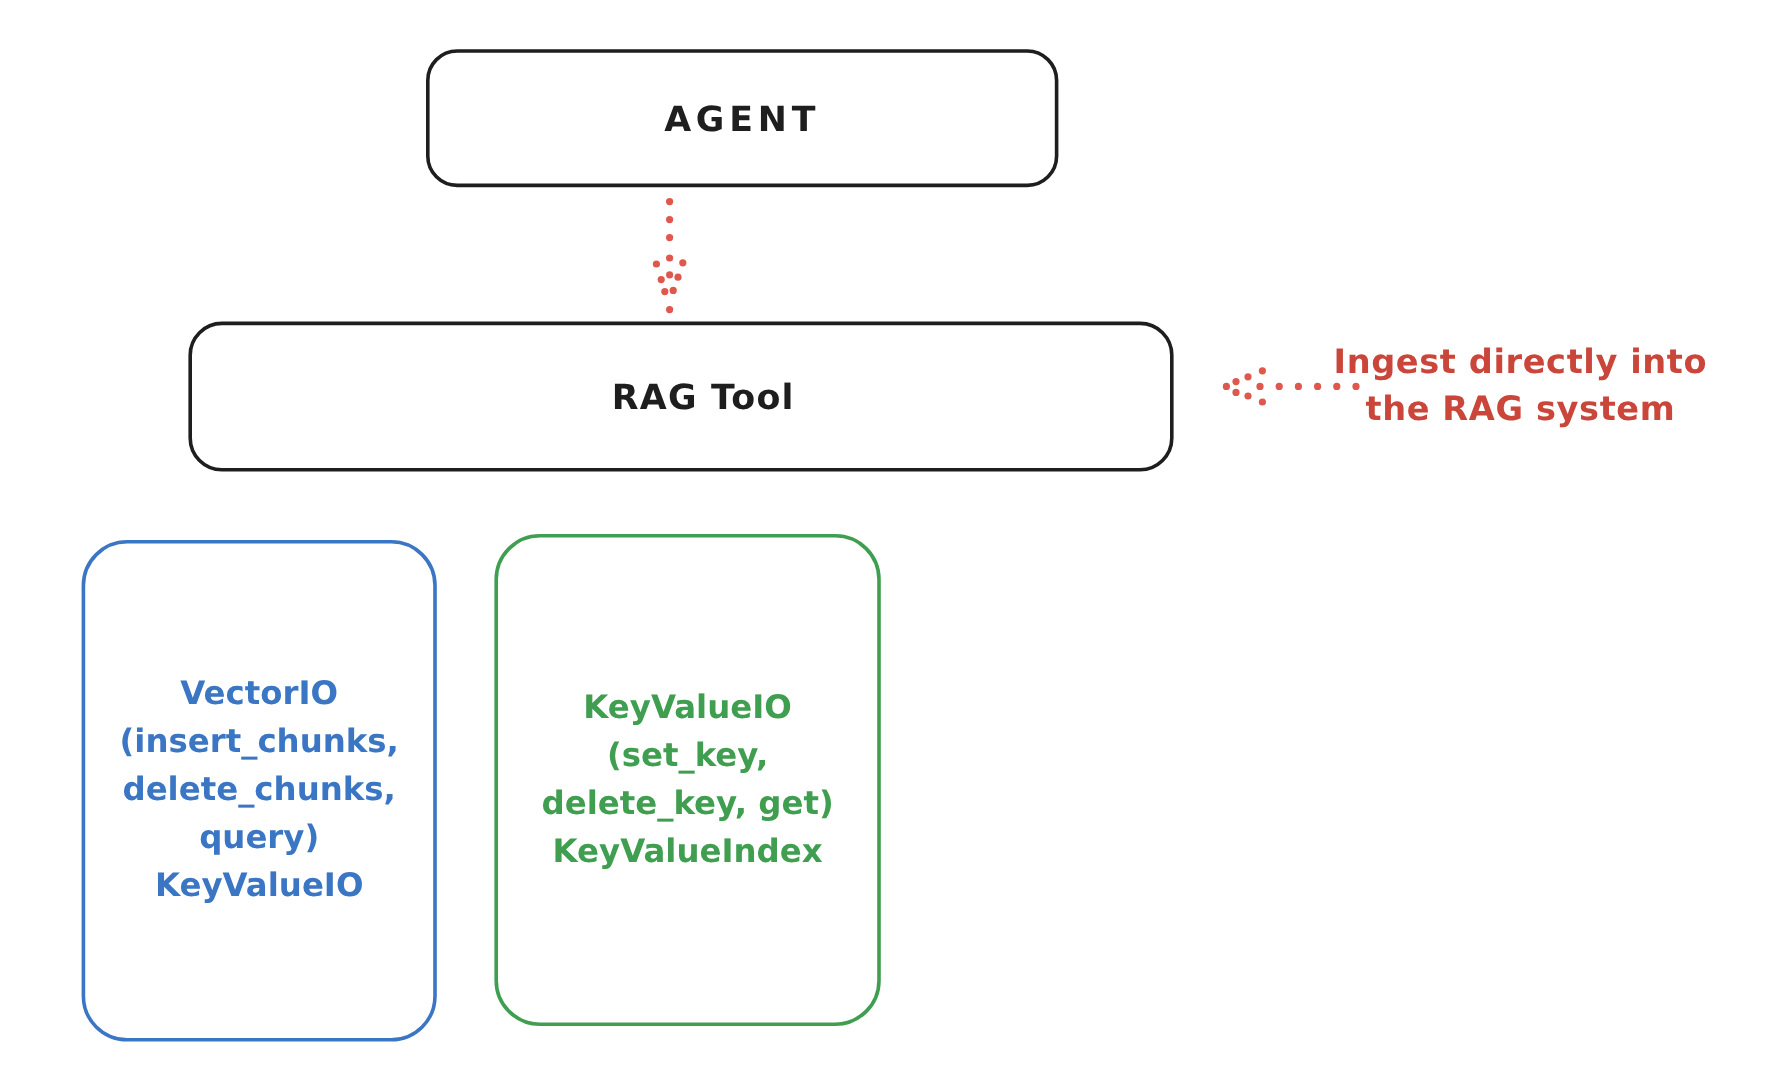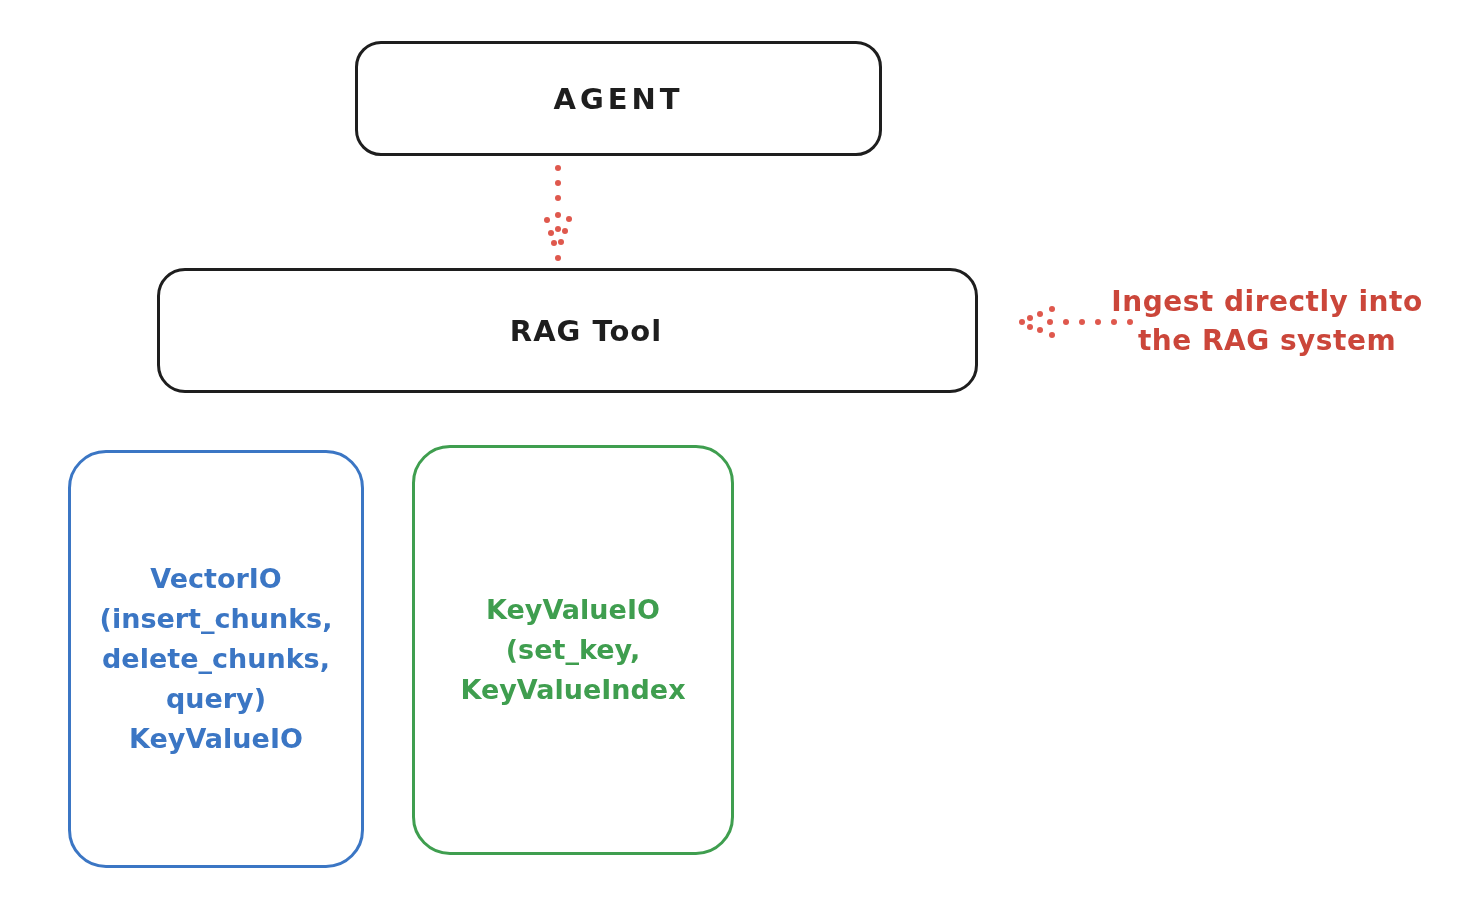--- a/index.html
+++ b/index.html
@@ -145,17 +145,18 @@
     <div>VectorIO</div>
     <div>(insert_chunks,</div>
     <div>delete_chunks,</div>
     <div>query)</div>
     <div class="io-index">KeyValueIO</div>
   </div>
 
   <div class="io-box io-keyvalue">
     <div>KeyValueIO</div>
     <div>(set_key,</div>
+    <div>delete_key, get)</div>
     <div class="io-index">KeyValueIndex</div>
   </div>
 
 
 </div>
 
 </body></html>

